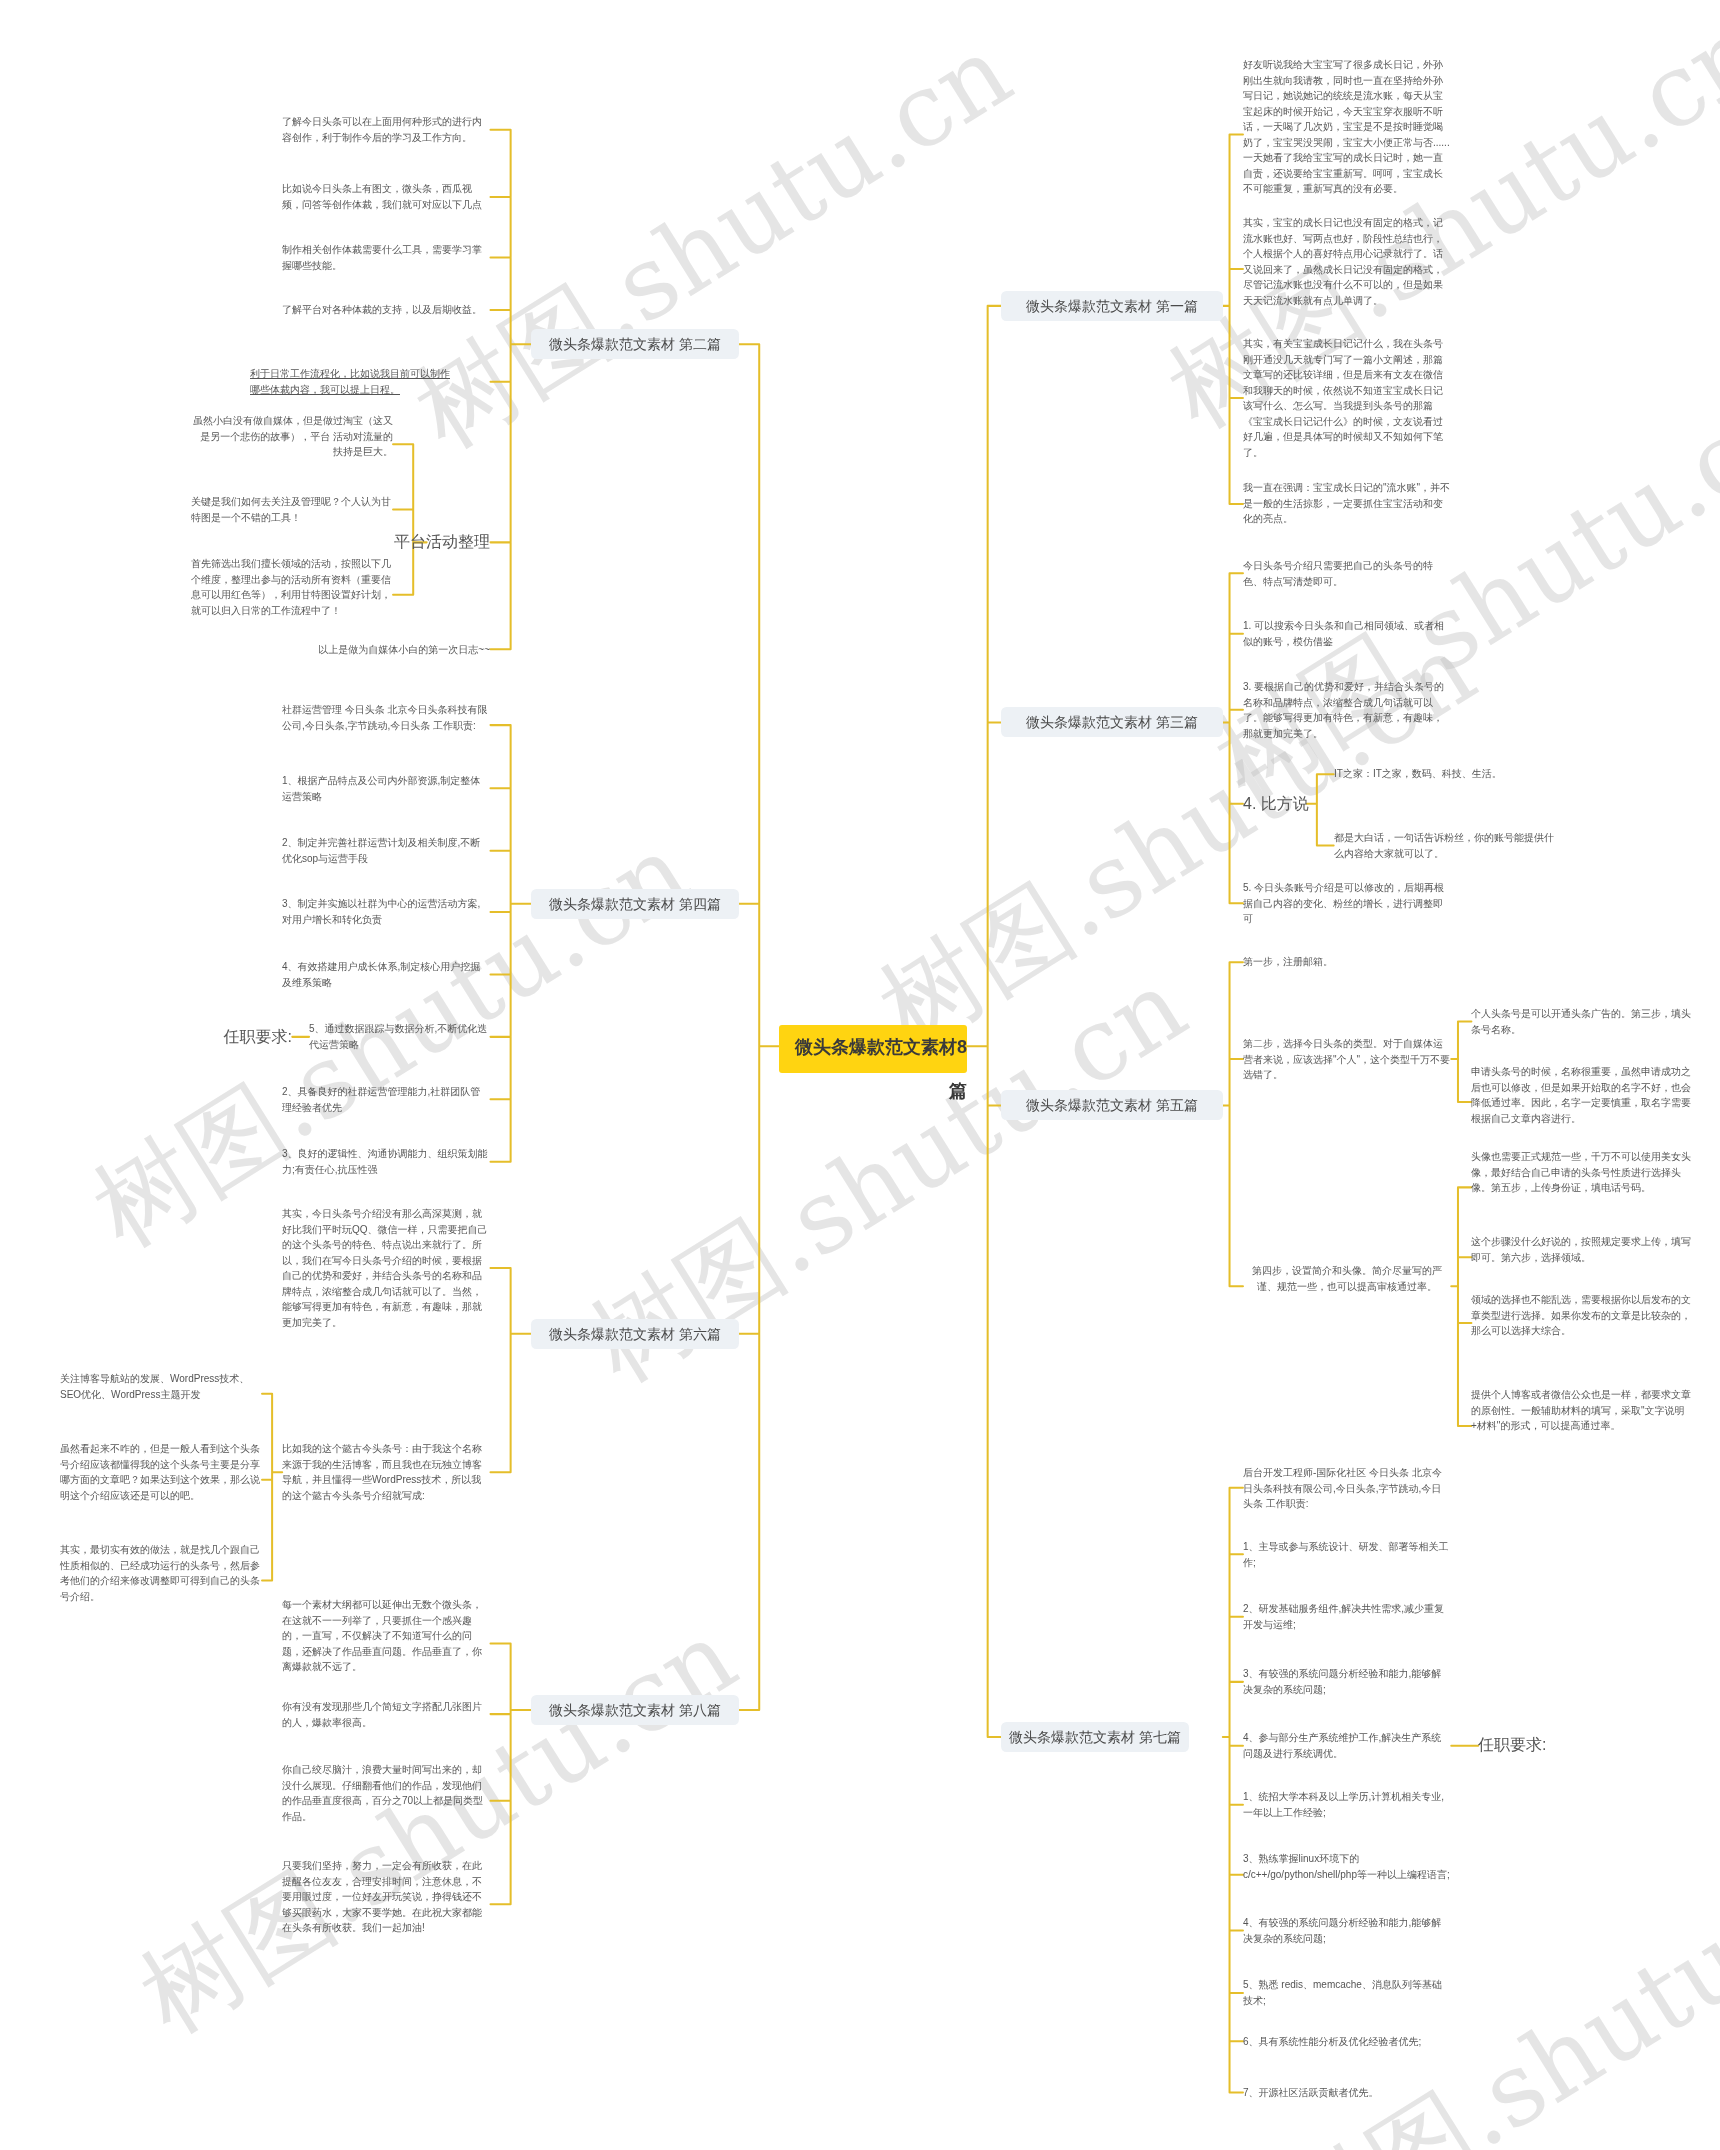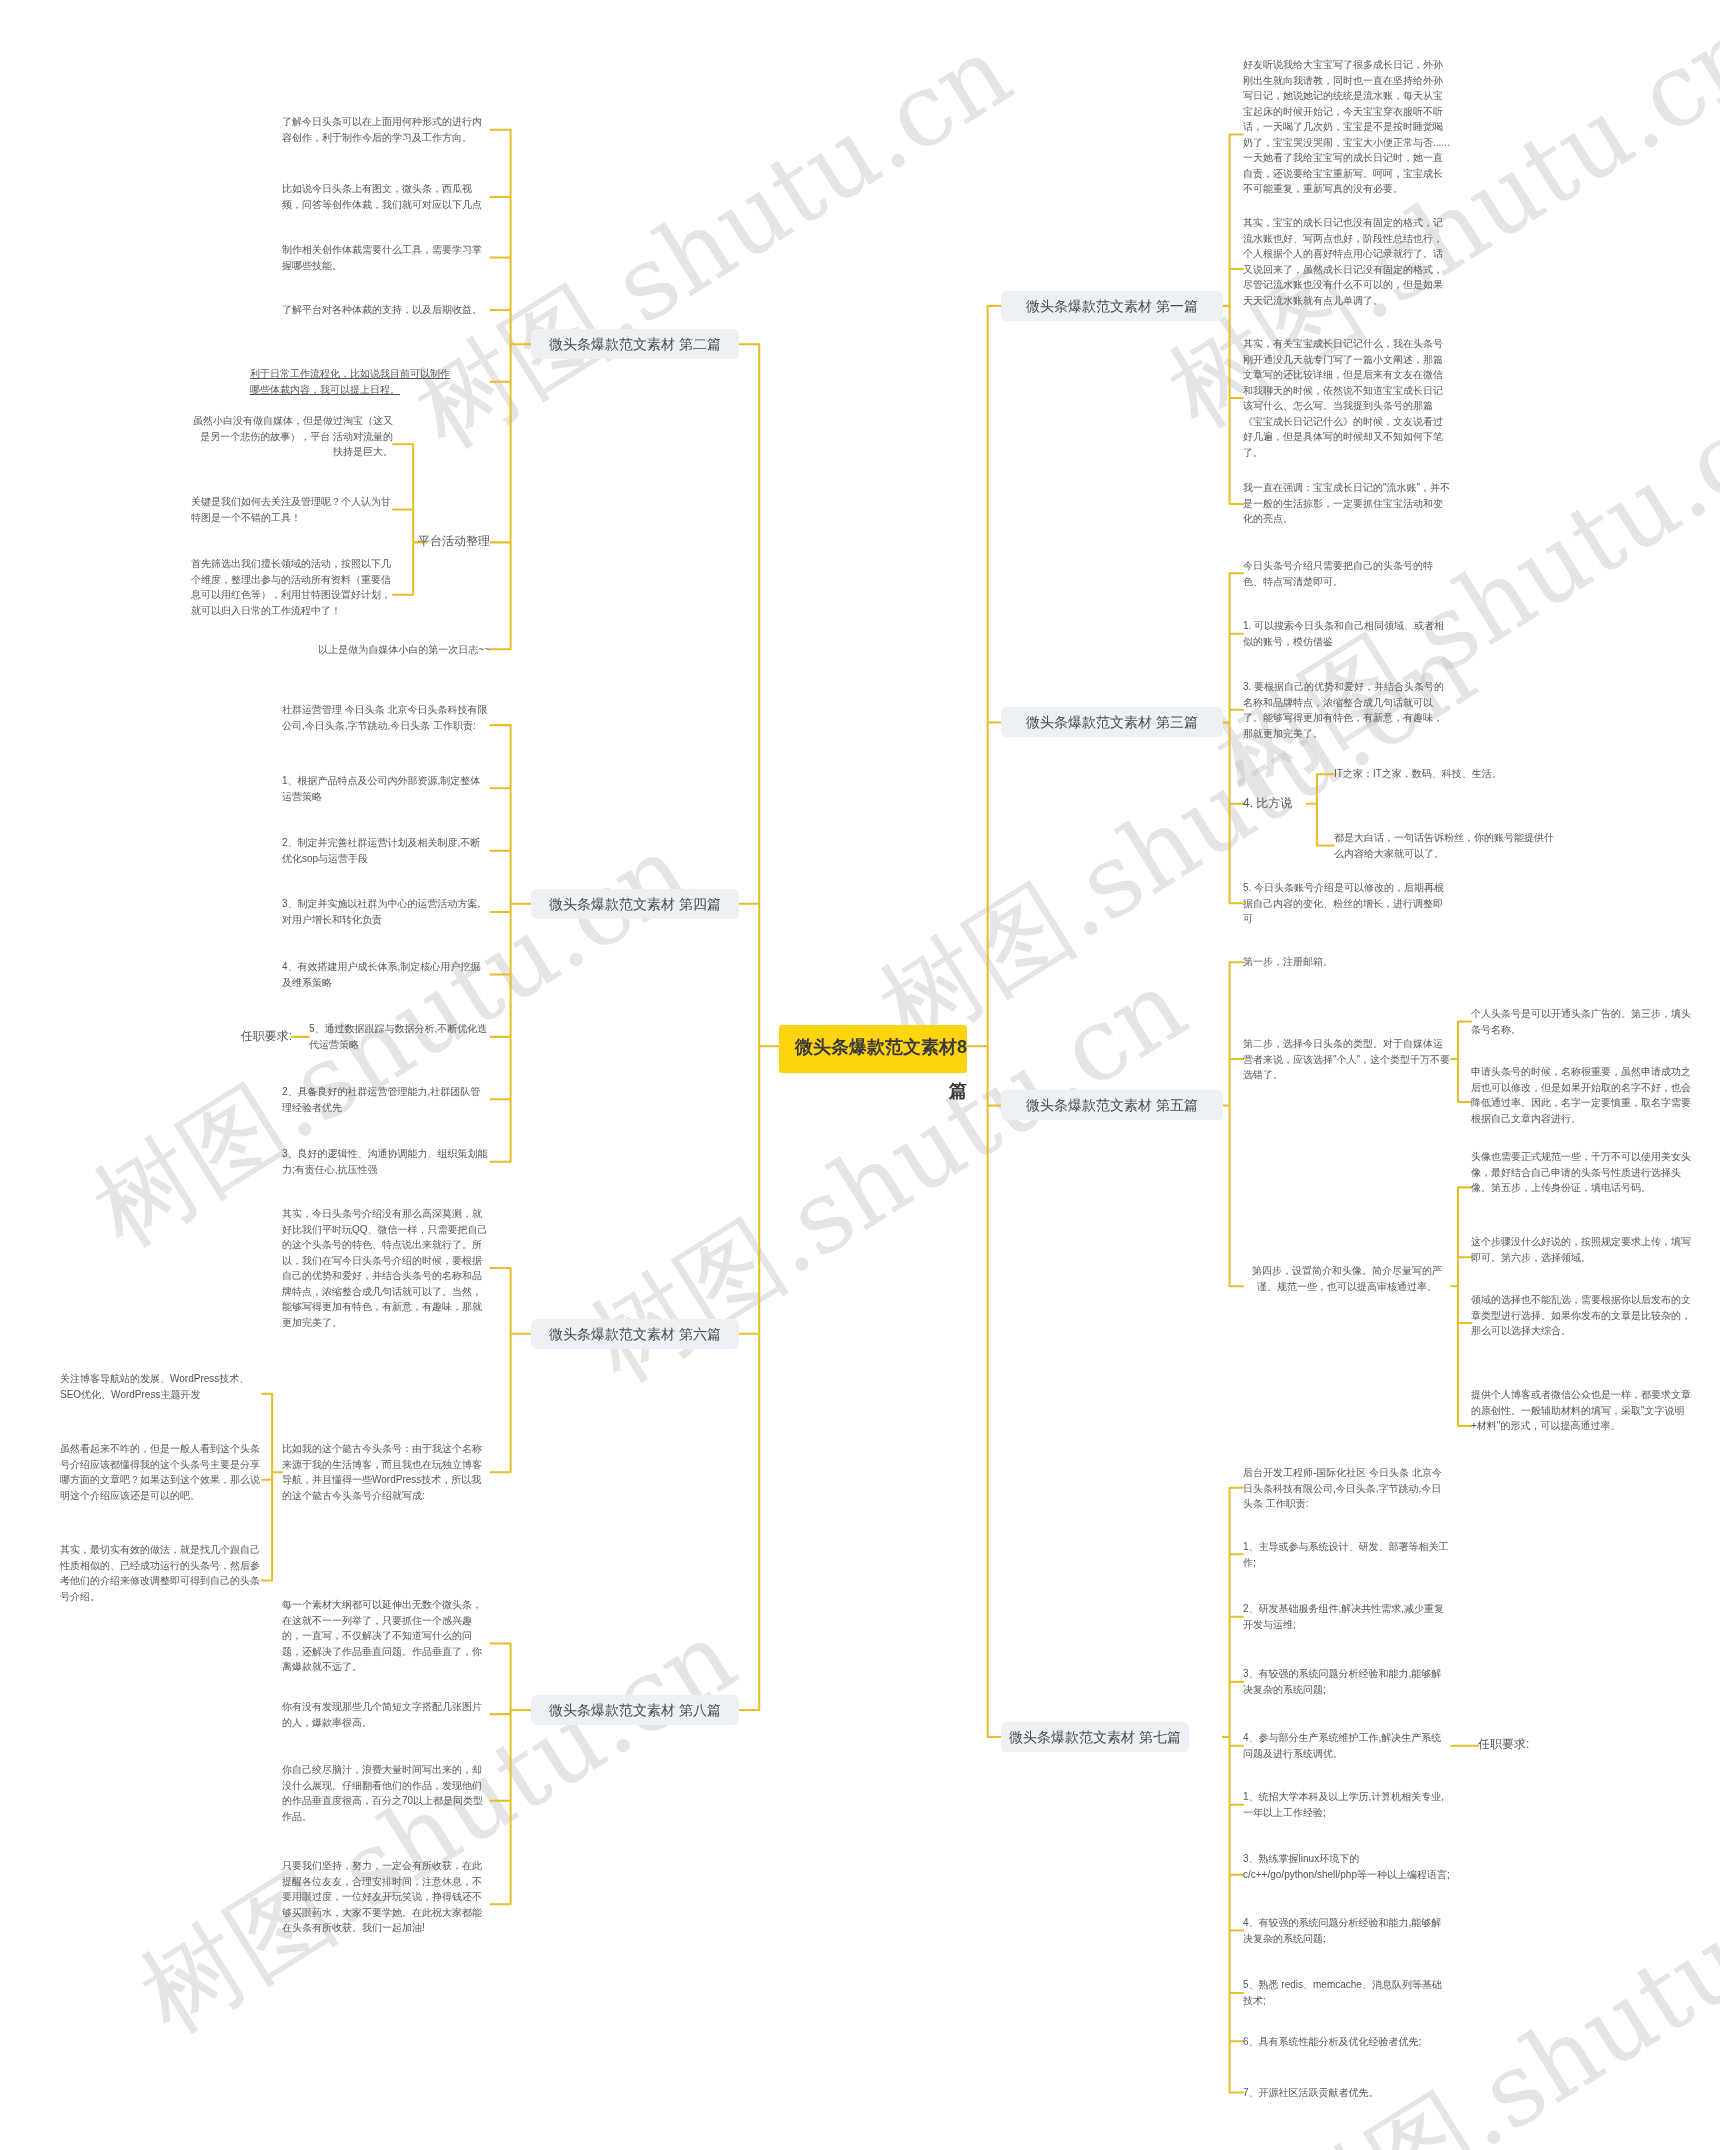--- a/index.html
+++ b/index.html
@@ -3,21 +3,21 @@
 <meta charset="utf-8">
 <style>
   html,body{margin:0;padding:0;background:#ffffff;}
   #canvas{position:relative;width:1720px;height:2151px;background:#ffffff;overflow:hidden;
           font-family:"Liberation Sans","DejaVu Sans",sans-serif;}
   .wm{position:absolute;font-family:"DejaVu Serif","Liberation Serif",serif;font-size:101px;
       color:#bfbfbf;opacity:0.40;transform:rotate(-32deg);white-space:nowrap;pointer-events:none;z-index:1;}
   svg.connectors{position:absolute;left:0;top:0;z-index:2;}
   .leaf{position:absolute;width:208px;font-size:10px;line-height:15.5px;color:#555555;z-index:3;}
   .nowrap{white-space:nowrap;width:auto;}
-  .plabel{position:absolute;font-size:12px;line-height:15.5px;color:#555555;white-space:nowrap;z-index:3;}
+  .plabel{position:absolute;font-size:16px;line-height:15.5px;color:#555555;white-space:nowrap;z-index:3;}
   .bnode{position:absolute;height:30px;line-height:30px;background:#EDF1F5;border-radius:5.4px;
          font-size:14px;color:#4a4a4a;text-align:center;z-index:4;}
   .root{position:absolute;left:779px;top:1025px;width:188px;height:48px;background:#FFD411;
         border-radius:3px;font-size:18px;font-weight:bold;color:#3a3a3a;line-height:44px;
         text-align:right;z-index:5;}
 </style>
 </head>
 <body>
 
 <div id="canvas">

